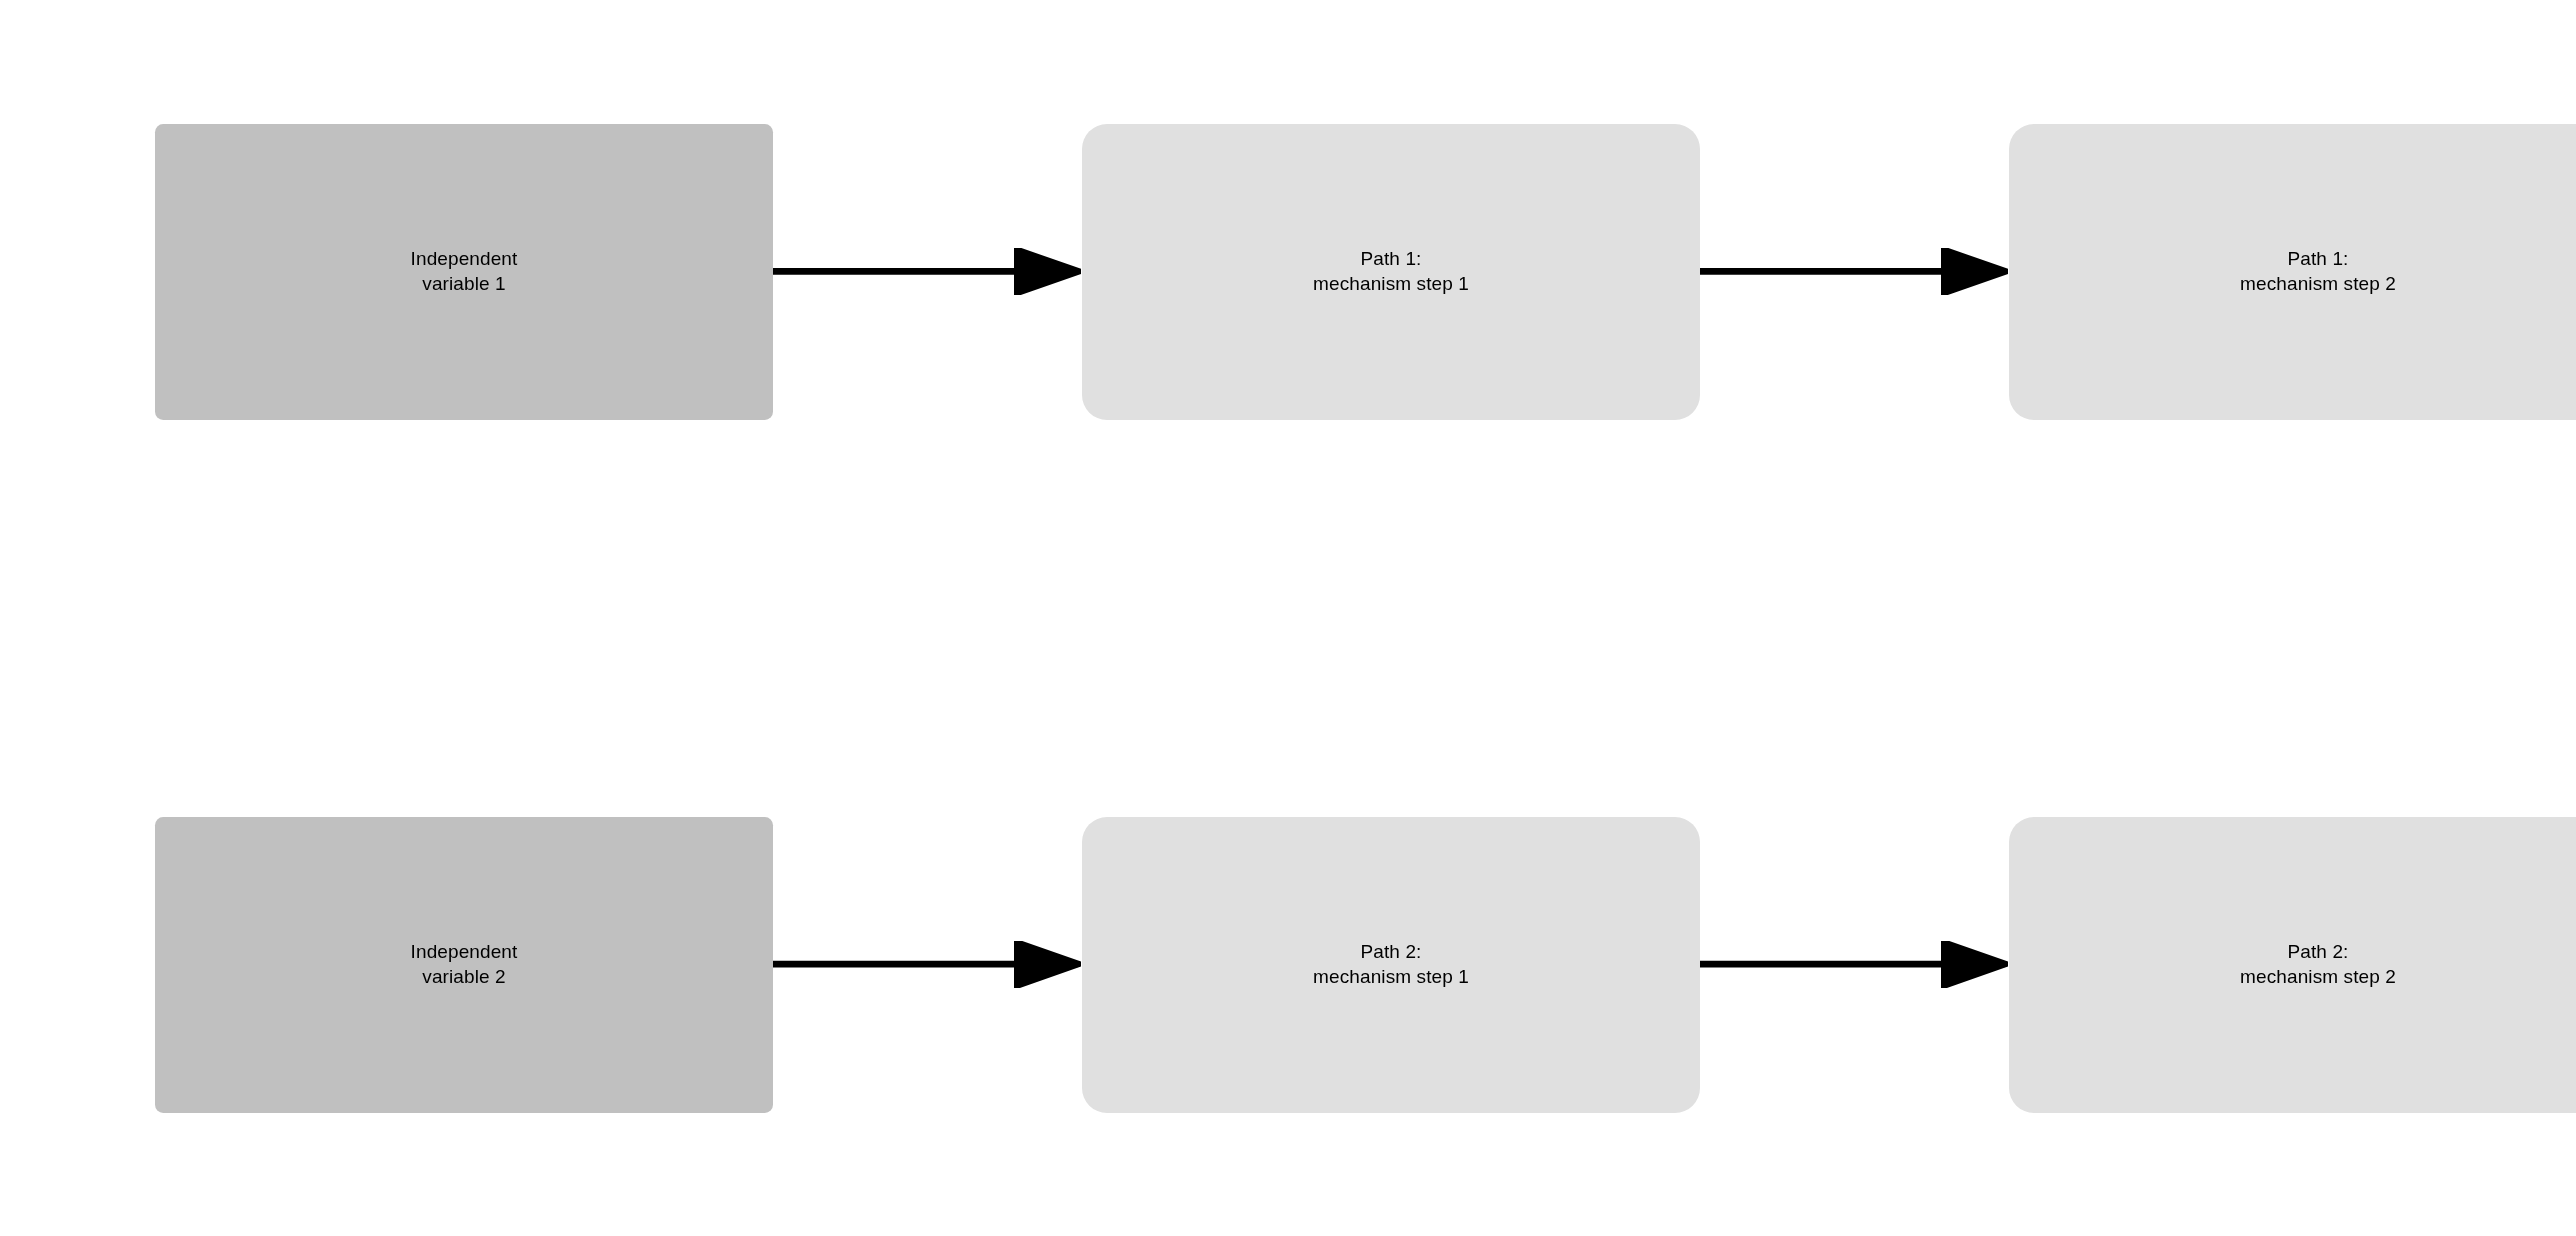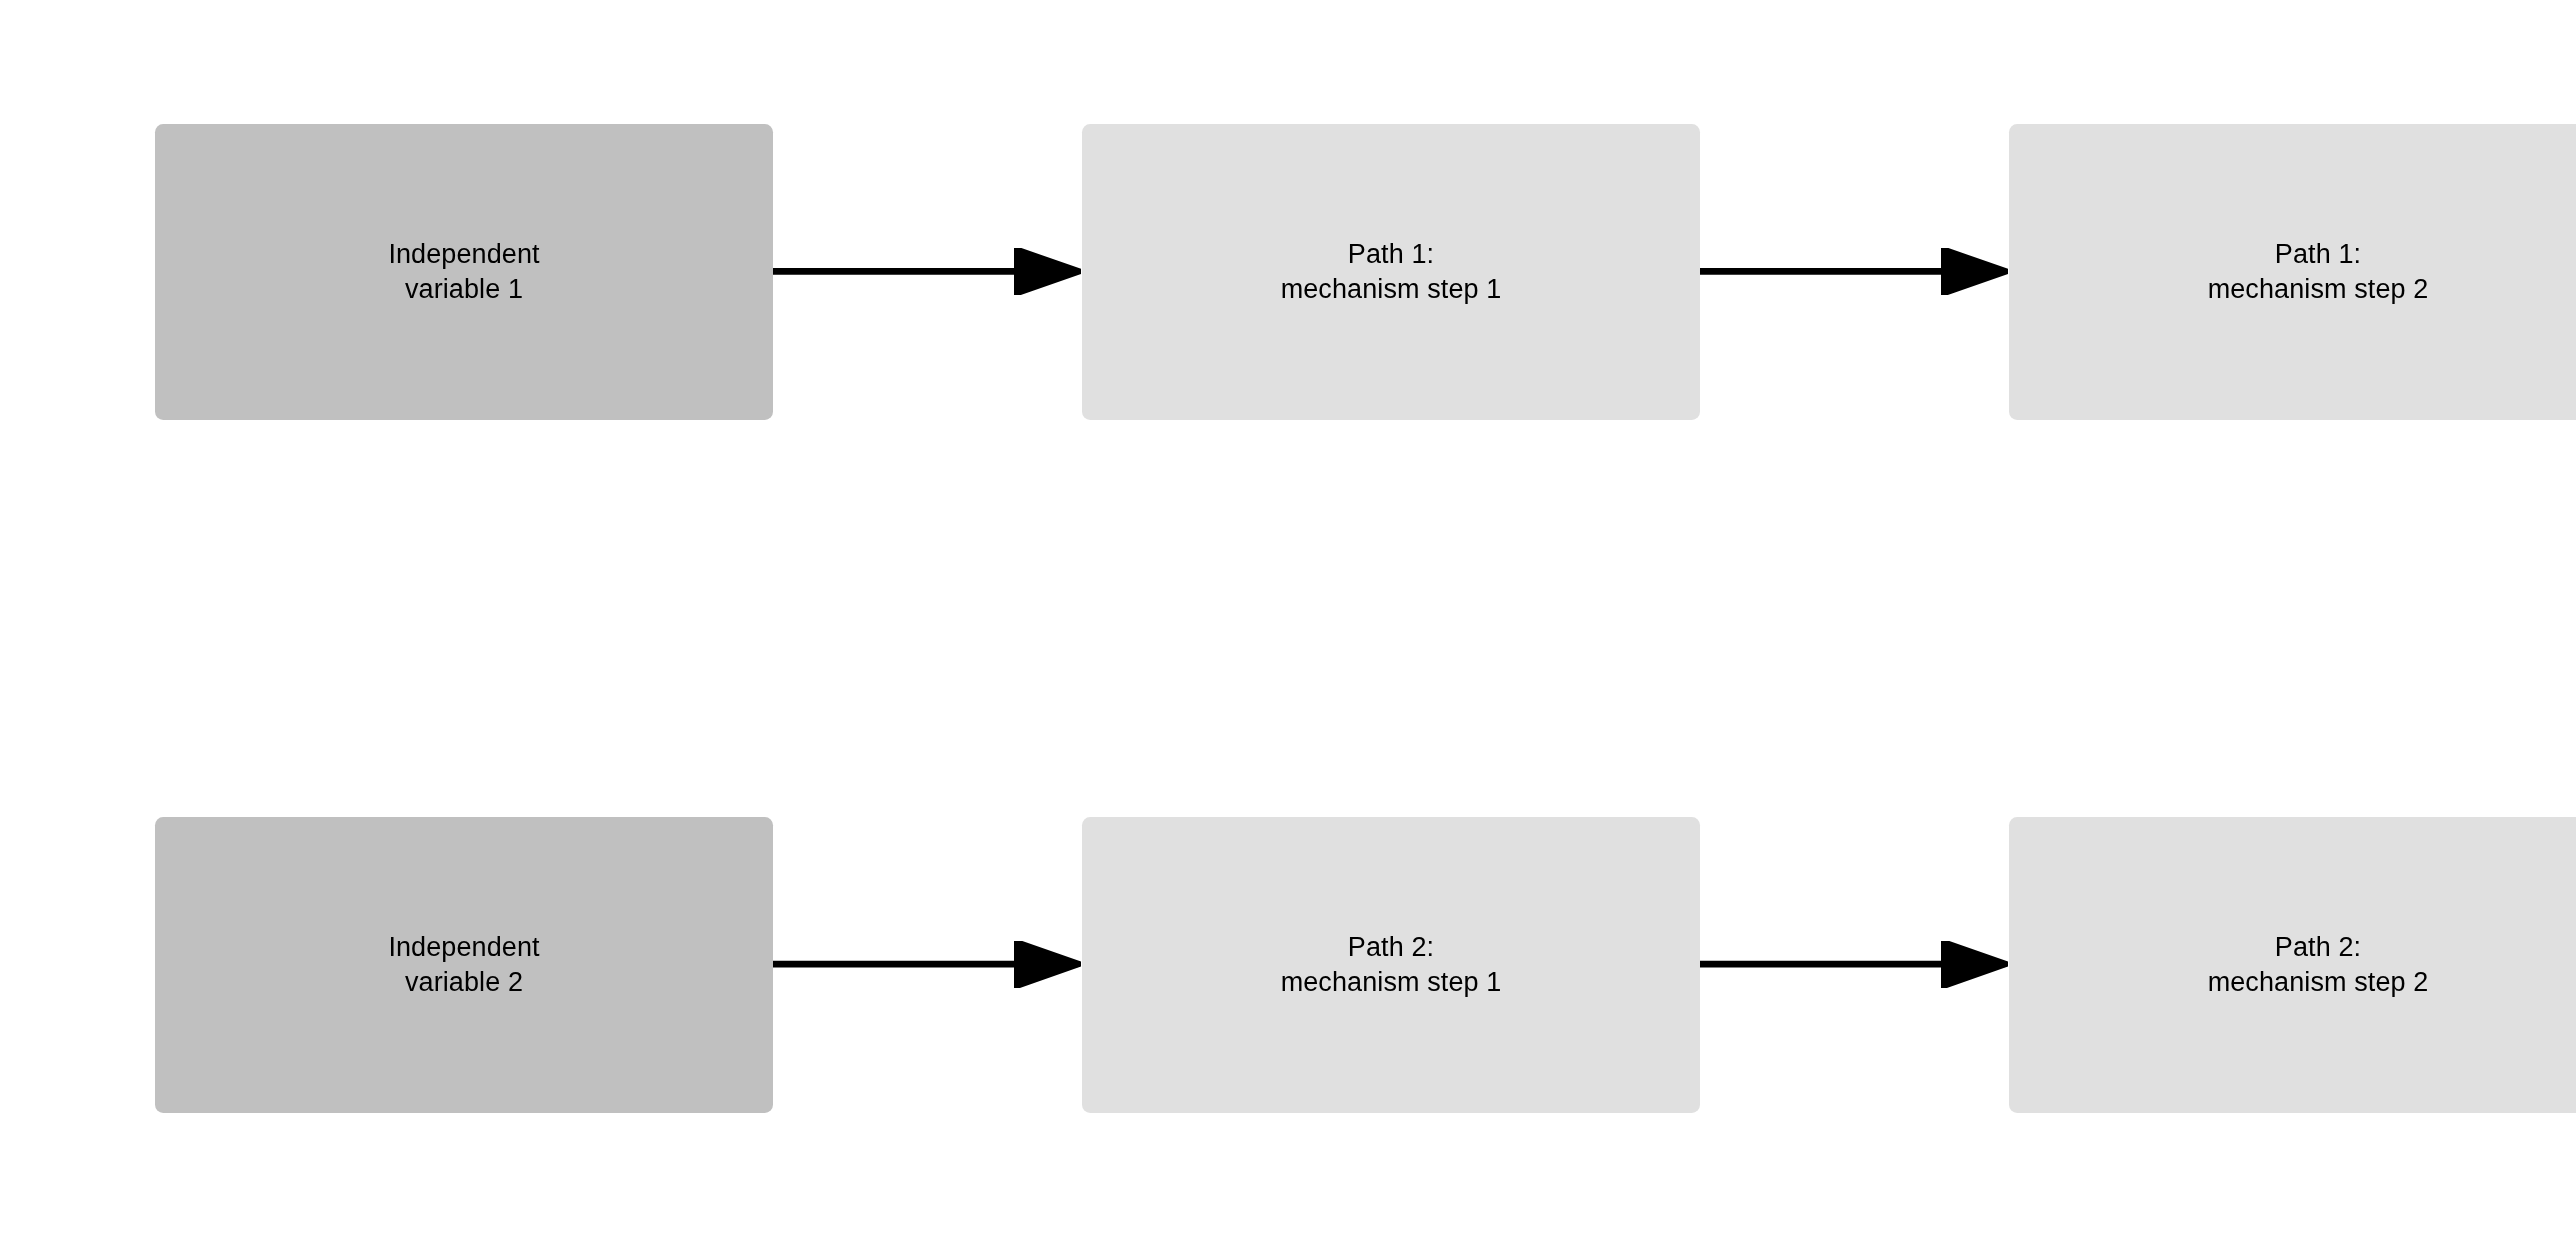--- a/index.html
+++ b/index.html
@@ -29,29 +29,29 @@
   }
   .node {
     position: absolute;
     box-sizing: border-box;
     display: flex;
     align-items: center;
     justify-content: center;
     text-align: center;
     border-radius: 8.2px;
     color: #000000;
-    font-size: 27px;
+    font-size: 19px;
     line-height: 1.30;
     font-weight: 400;
     letter-spacing: 0.1px;
     white-space: pre-line;
     padding: 3.1px 9.3px;
   }
   .node-variable { background: #c0c0c0; }
-  .node-mechanism { background: #e0e0e0; }
+  .node-mechanism { background: #e0e0e0; border-radius: 25px; }
 
   
   #node-iv1   { left: 155px;  top: 124px;  width: 618px; height: 296px; }
   #node-p1s1  { left: 1082px; top: 124px;  width: 618px; height: 296px; }
   #node-p1s2  { left: 2009px; top: 124px;  width: 618px; height: 296px; }
   
   #node-iv2   { left: 155px;  top: 817px; width: 618px; height: 296px; }
   #node-p2s1  { left: 1082px; top: 817px; width: 618px; height: 296px; }
   #node-p2s2  { left: 2009px; top: 817px; width: 618px; height: 296px; }
 </style>

